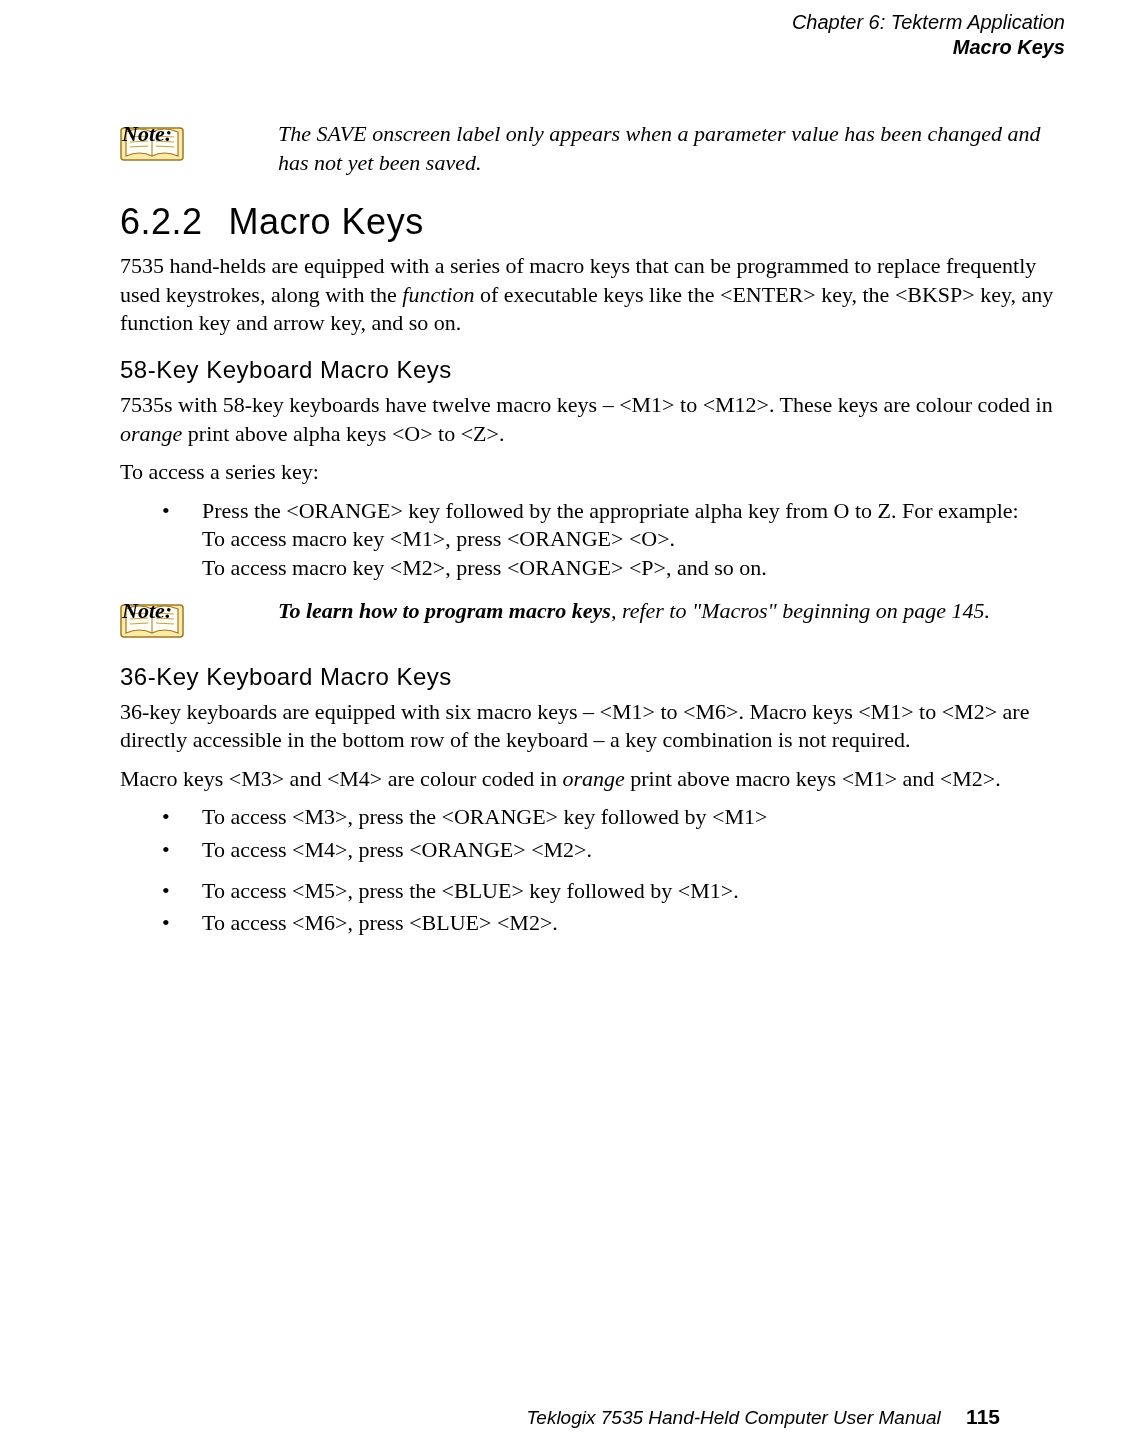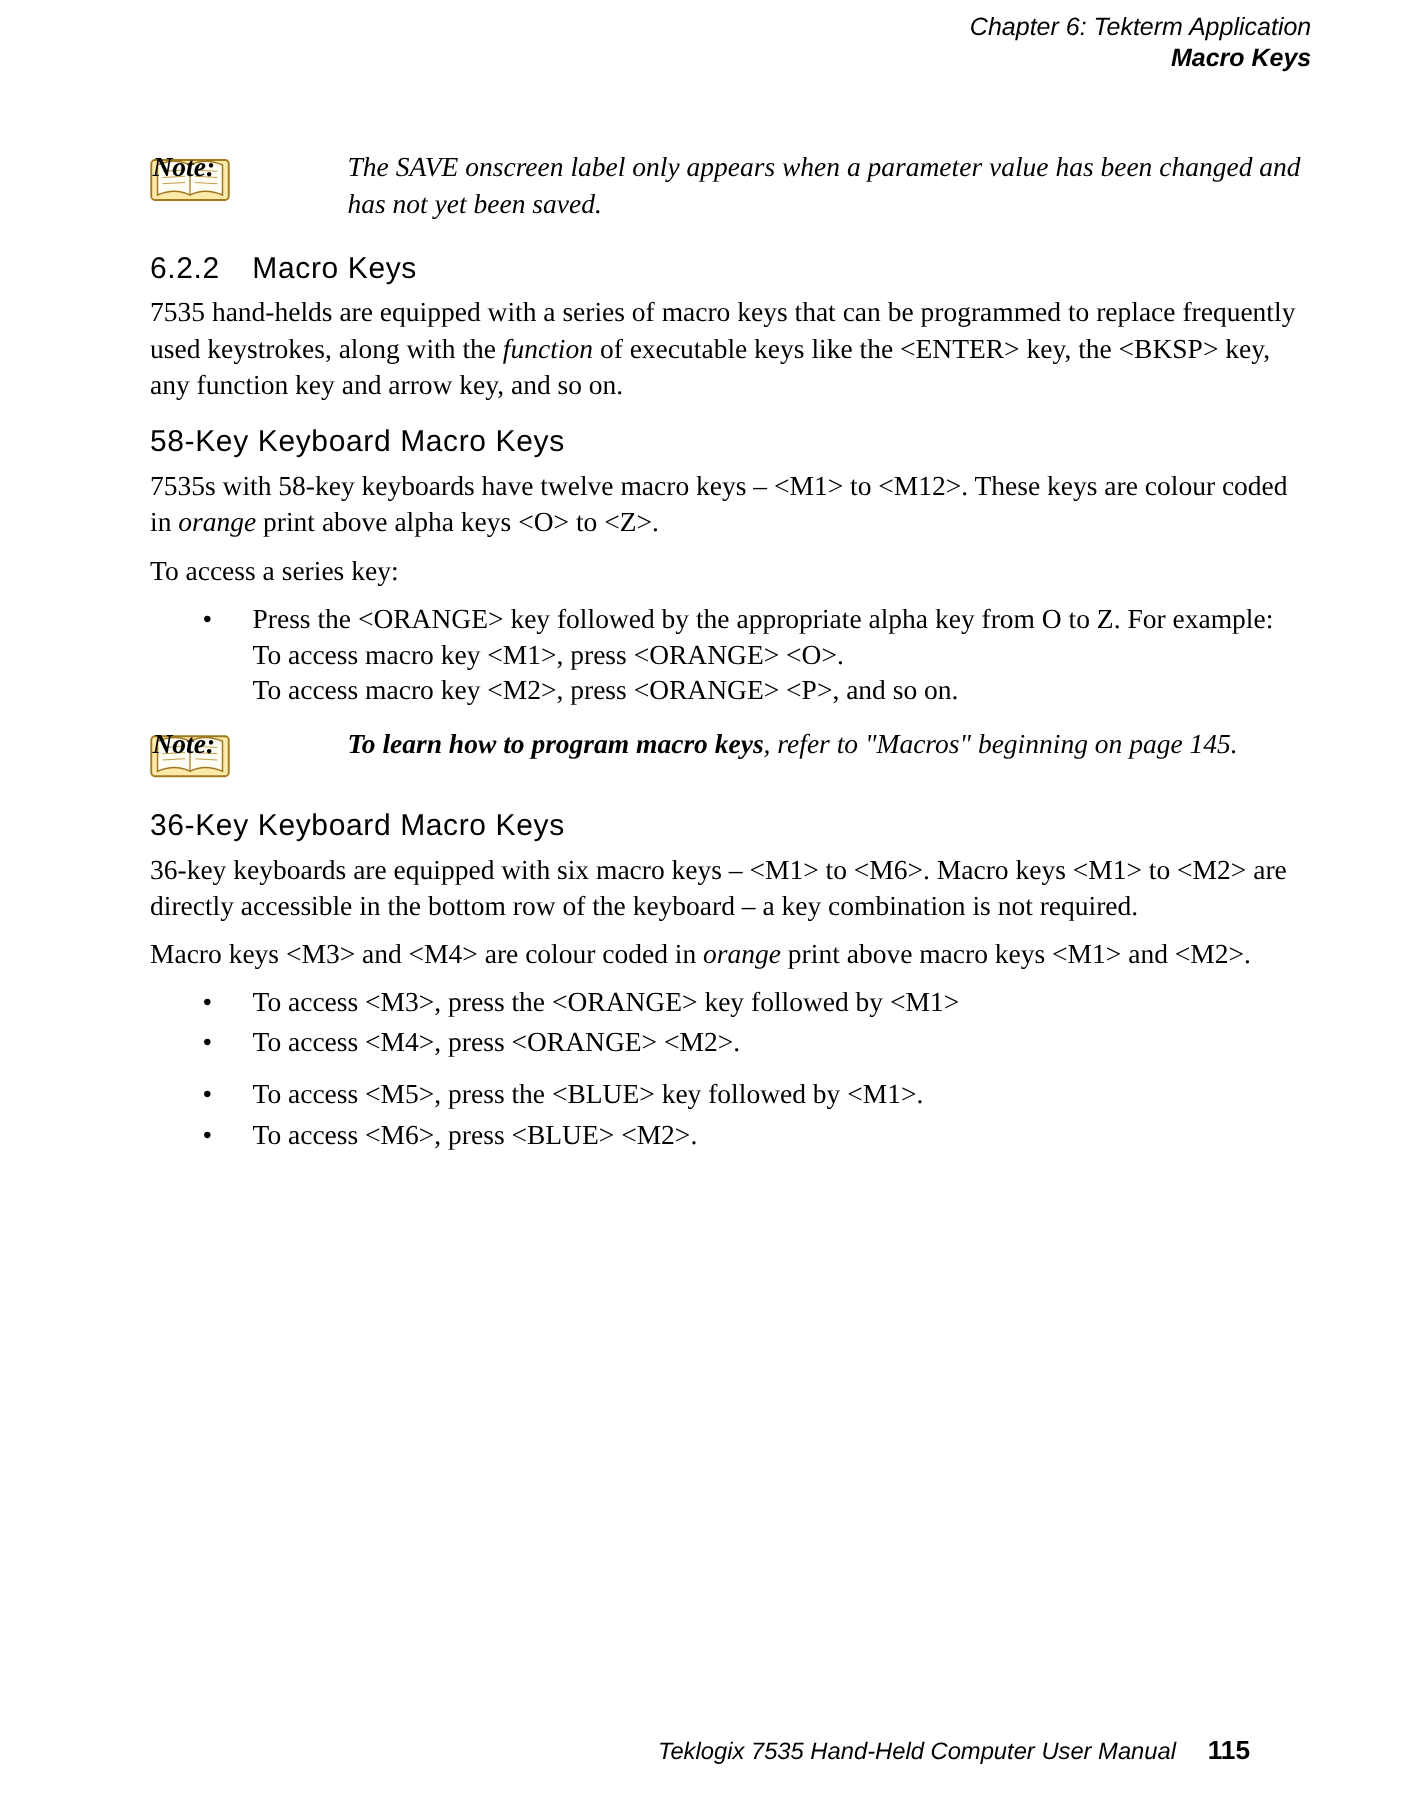--- a/index.html
+++ b/index.html
@@ -10,21 +10,21 @@
       font-size: 22px;
       line-height: 1.3;
       color: #000;
       width: 1125px;
       height: 1451px;
       box-sizing: border-box;
       position: relative;
       background: #fff;
     }
     .page {
-      padding: 10px 76px 0 120px;
+      padding: 10px 60px 0 120px;
       box-sizing: border-box;
       height: 100%;
       position: relative;
     }
     .header {
       text-align: right;
       font-family: Arial, Helvetica, sans-serif;
       font-style: italic;
       font-size: 20px;
       line-height: 1.25;
@@ -57,21 +57,21 @@
     }
     .note-hanging {
       display: block;
       padding-left: 78px;
       text-indent: -78px;
     }
     .h-section {
       font-family: 'Arial Narrow', Arial, Helvetica, sans-serif;
       font-weight: normal;
       font-stretch: condensed;
-      font-size: 24px;
+      font-size: 36px;
       margin: 22px 0 6px 0;
       letter-spacing: 0.5px;
     }
     .h-section .num {
       margin-right: 26px;
     }
     .h-sub {
       font-family: 'Arial Narrow', Arial, Helvetica, sans-serif;
       font-weight: normal;
       font-stretch: condensed;
@@ -95,21 +95,21 @@
     ul.bullets > li::before {
       content: "•";
       position: absolute;
       left: 42px;
       top: 0;
       font-size: 22px;
     }
     .italic { font-style: italic; }
     .footer {
       position: absolute;
-      bottom: 36px;
+      bottom: 20px;
       right: 125px;
       font-family: Arial, Helvetica, sans-serif;
       font-style: italic;
       font-size: 19px;
     }
     .footer .pnum {
       font-weight: bold;
       font-style: normal;
       margin-left: 20px;
       font-size: 21px;

